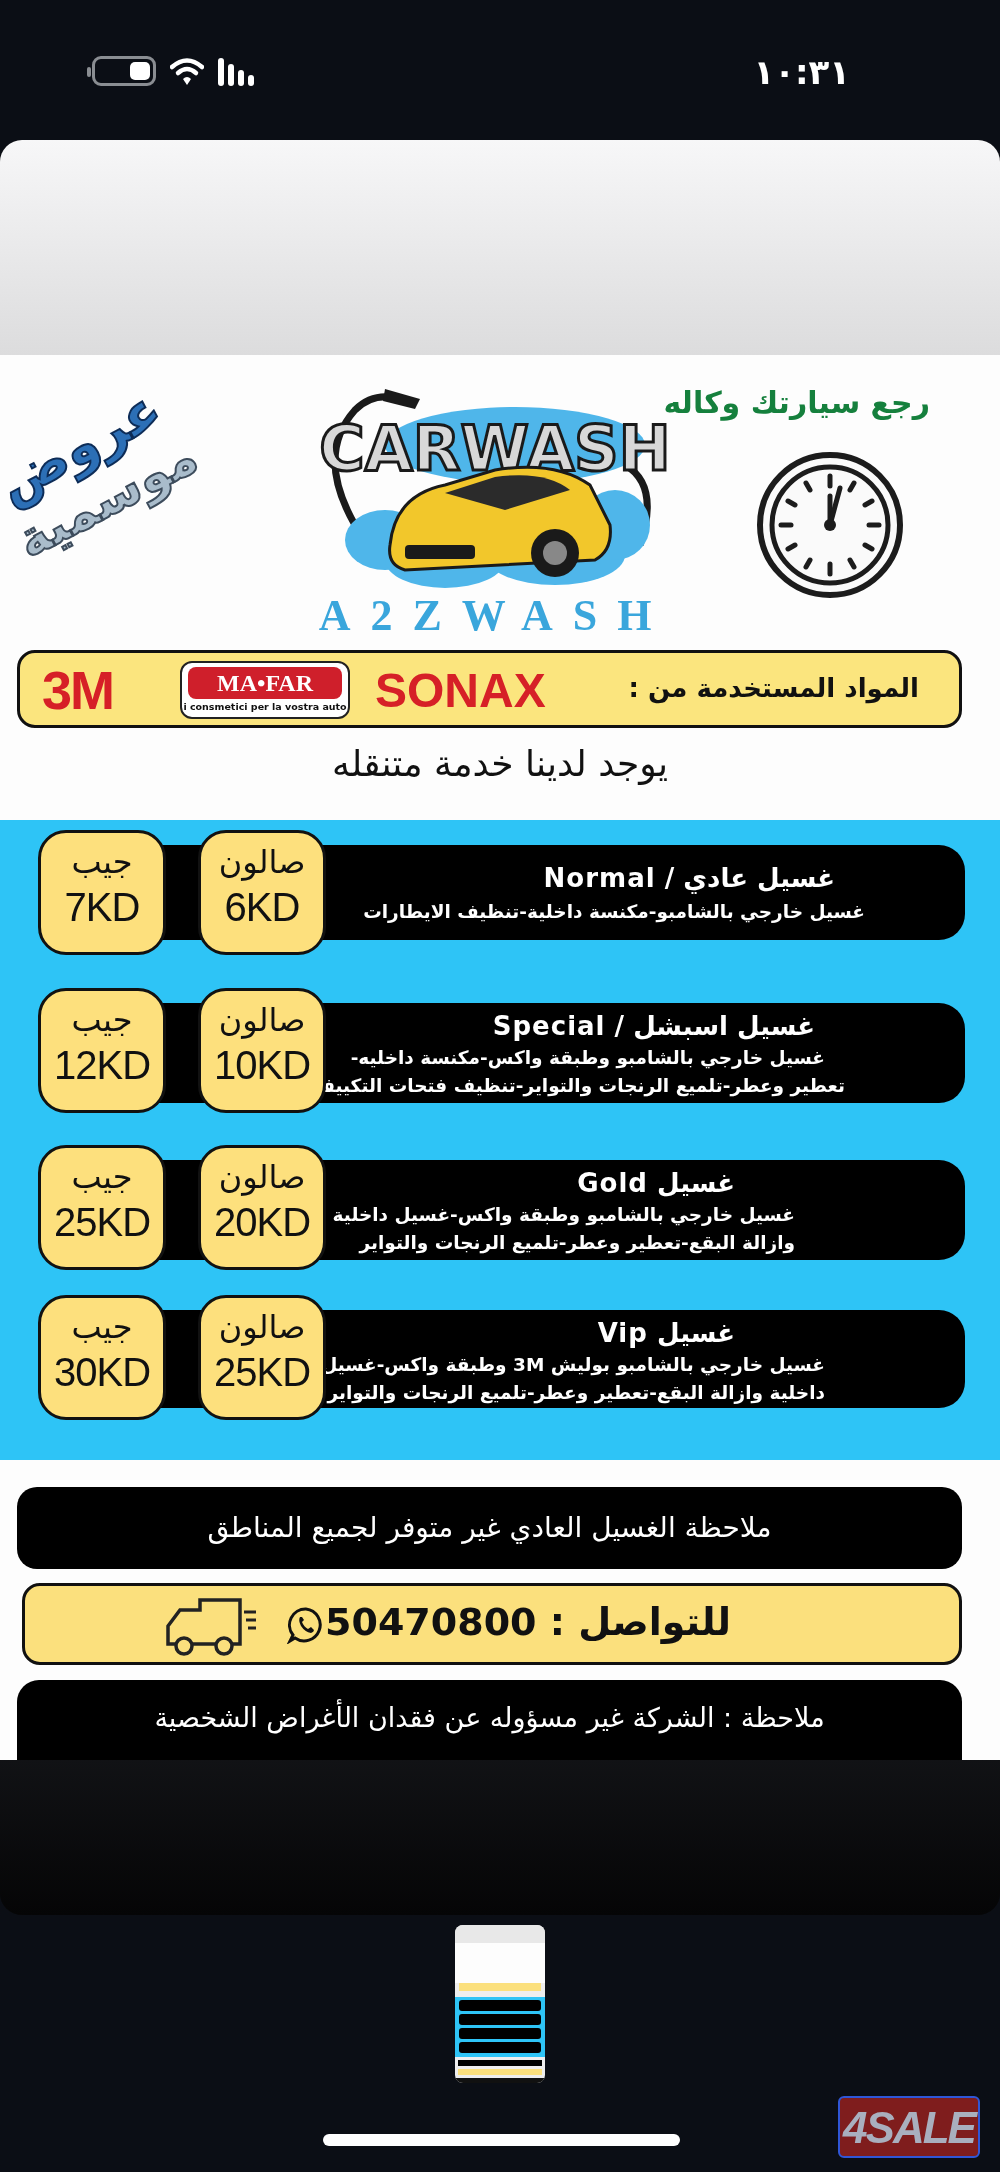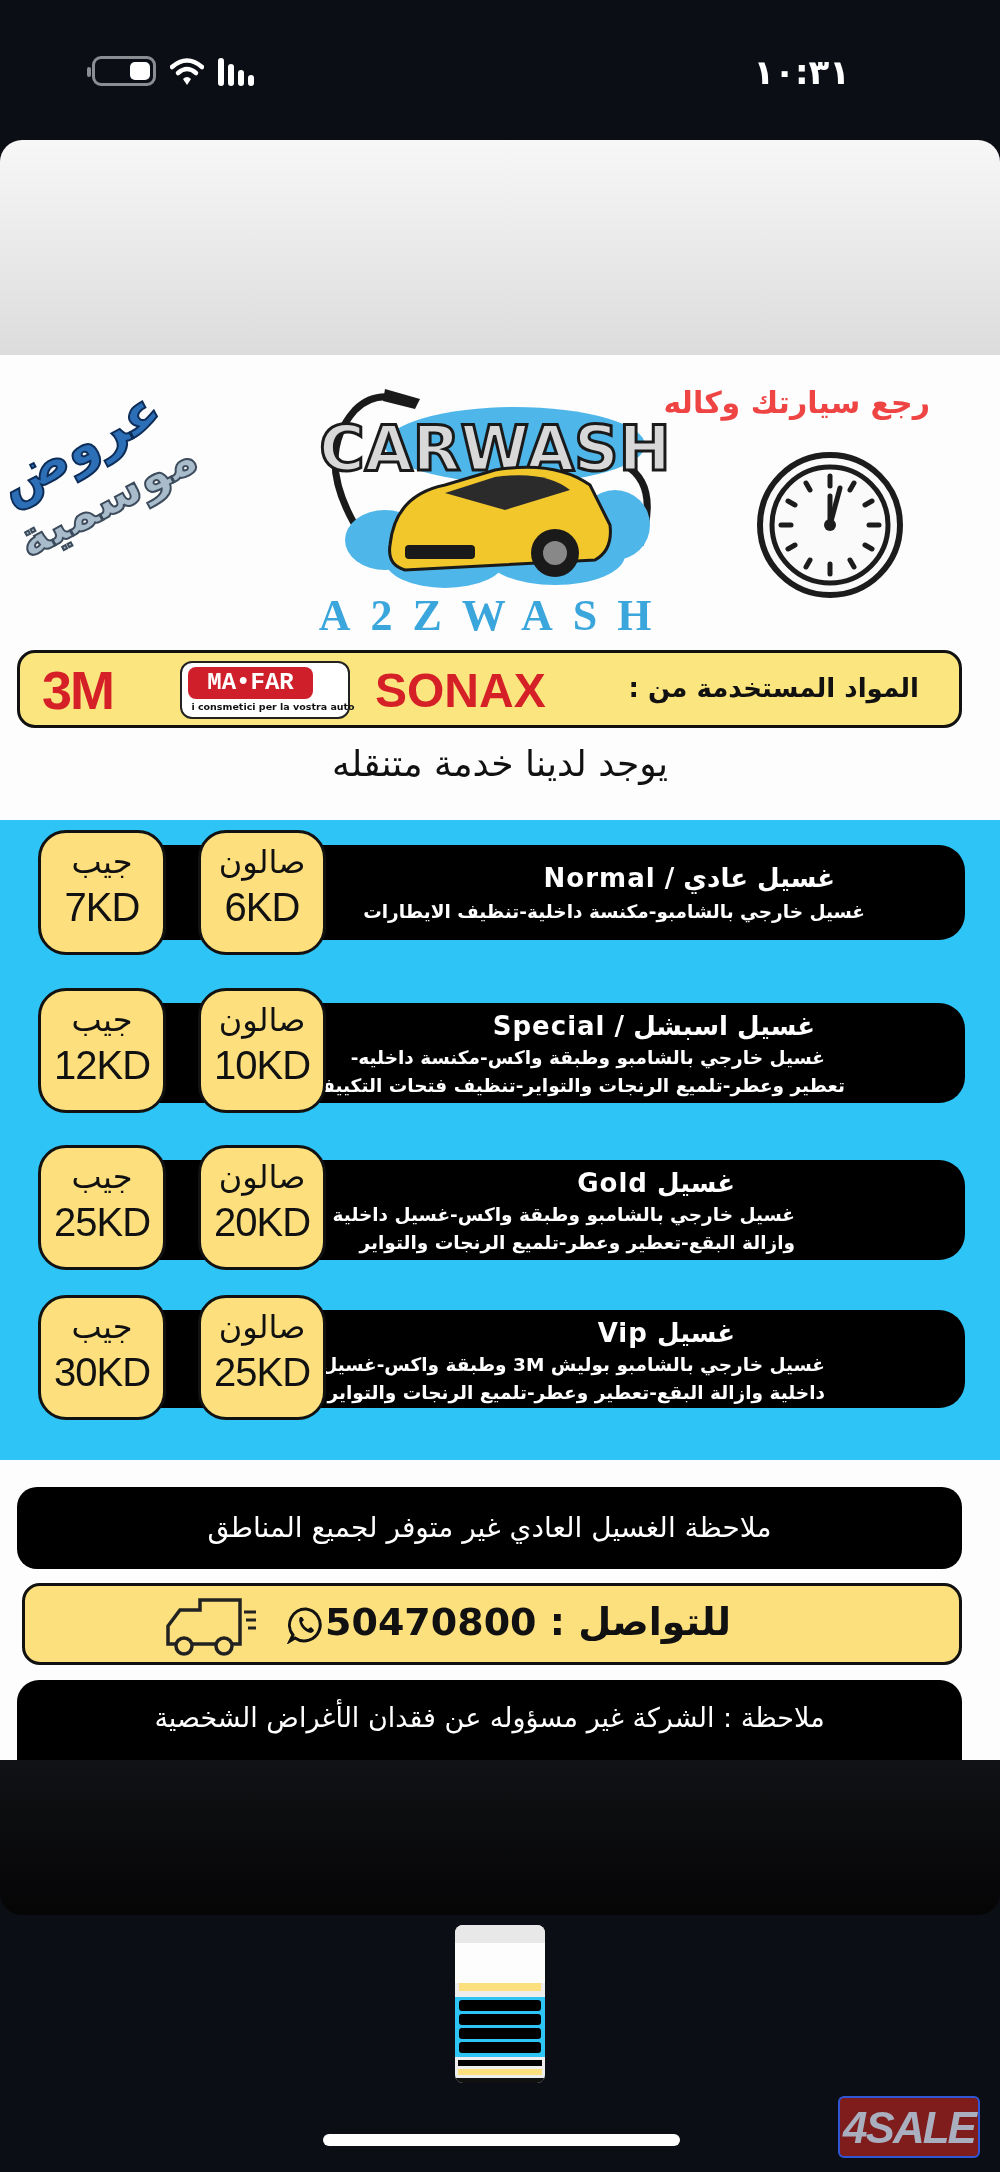--- a/index.html
+++ b/index.html
@@ -22,28 +22,28 @@
   .card-bottom { position:absolute; left:0; top:1620px; width:1000px; height:155px; background:linear-gradient(#111215,#050506); }
 
   
   .promo { position:absolute; left:0; top:55px; width:210px; height:170px; transform:rotate(-28deg); text-align:center; }
   .promo .l1 { font-size:54px; font-weight:bold; color:#2c6fb6; -webkit-text-stroke:2px #0d2c57; line-height:60px; }
   .promo .l2 { font-size:50px; font-weight:bold; color:#a9bccb; -webkit-text-stroke:2px #3d4c5c; line-height:58px; }
 
   .logo { position:absolute; left:295px; top:20px; width:400px; height:260px; }
   .logo-brand { position:absolute; left:0; top:215px; width:400px; text-align:center; font-family:Liberation Serif, serif; font-size:44px; letter-spacing:20px; color:#3aa6dc; font-weight:bold; }
 
-  .tagline { position:absolute; right:70px; top:30px; font-size:30px; font-weight:bold; color:#ef4444; direction:rtl; }
+  .tagline { position:absolute; right:70px; top:30px; font-size:30px; font-weight:bold; color:#15803d; direction:rtl; }
   .clock { position:absolute; left:755px; top:95px; width:150px; height:150px; }
 
   .materials { position:absolute; left:17px; top:295px; width:945px; height:78px; background:#fbe57e; border:3px solid #111; border-radius:18px; box-sizing:border-box; }
   .mat-3m { position:absolute; left:22px; top:6px; font-size:54px; font-weight:900; color:#d62027; font-family:"Liberation Sans", sans-serif; letter-spacing:-2px; }
   .mafar { position:absolute; left:160px; top:8px; width:170px; height:58px; background:#fff; border:2px solid #222; border-radius:12px; box-sizing:border-box; }
-  .mafar .top { position:absolute; left:6px; top:4px; width:125px; height:32px; background:#cf1f2b; border-radius:8px; color:#fff; font-weight:bold; font-size:24px; text-align:center; line-height:32px; font-family:Liberation Mono, monospace; }
-  .mafar .sub { position:absolute; left:0; top:38px; width:166px; text-align:center; font-size:9.5px; font-weight:bold; color:#111;margin-left:8px; }
+  .mafar .top { position:absolute; left:6px; top:4px; width:154px; height:32px; background:#cf1f2b; border-radius:8px; color:#fff; font-weight:bold; font-size:24px; text-align:center; line-height:32px; font-family:Liberation Serif, serif; }
+  .mafar .sub { position:absolute; left:0; top:38px; width:166px; text-align:center; font-size:9.5px; font-weight:bold; color:#111; }
   .mat-sonax { position:absolute; left:355px; top:10px; font-size:48px; font-weight:900; color:#d62027; font-family:"Liberation Sans", sans-serif; }
   .mat-label { position:absolute; right:40px; top:20px; font-size:26px; font-weight:bold; direction:rtl; color:#111; }
 
   .mobile { position:absolute; left:0; top:388px; width:1000px; text-align:center; font-size:36px; color:#111; direction:rtl; letter-spacing:2px; }
 
   .band { position:absolute; left:0; top:465px; width:1000px; height:640px; background:#2ec4f6; }
 
   .pkg { position:absolute; left:0; width:1000px; height:120px; }
   .pkg-bar { position:absolute; left:50px; top:15px; width:915px; height:95px; background:#000; border-radius:26px; }
   .pkg-title { position:absolute; right:130px; top:18px; color:#fff; font-size:26px; font-weight:bold; direction:rtl; letter-spacing:1px; white-space:nowrap; }

